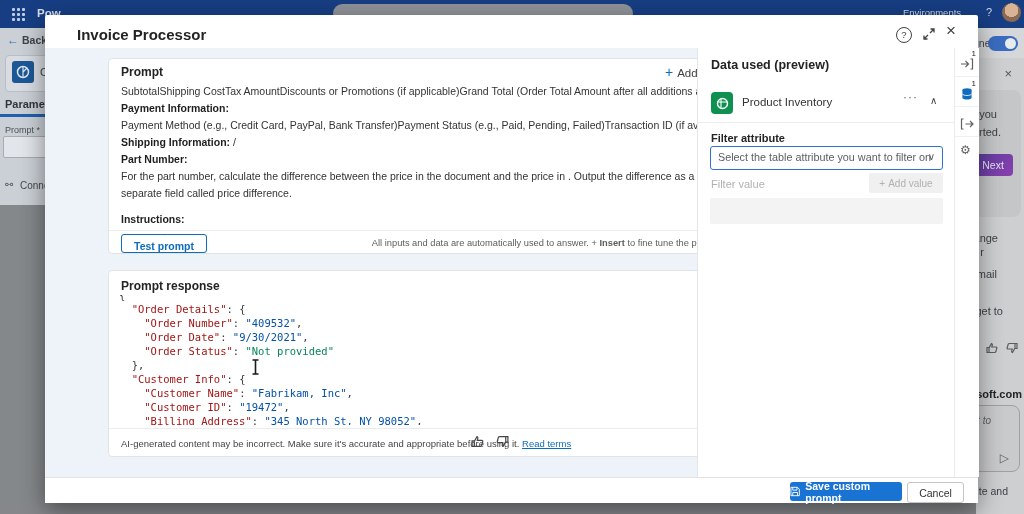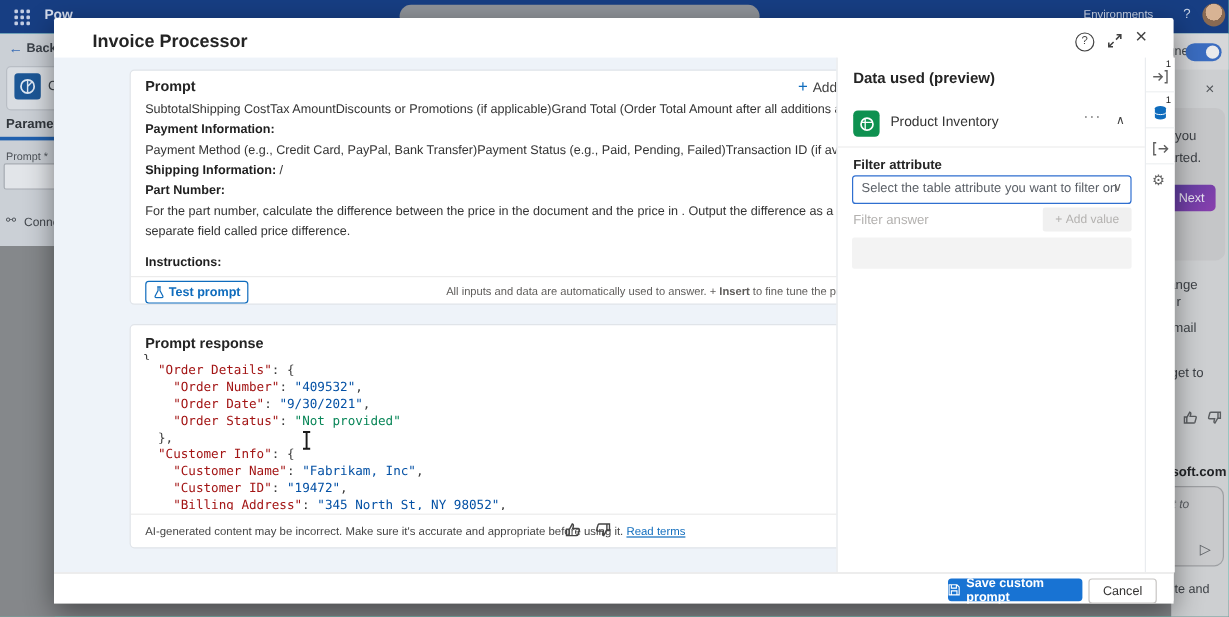--- a/index.html
+++ b/index.html
@@ -74,21 +74,21 @@
   .tagchip .tclose{color:#424242;font-size:9px;margin-left:2px;}
   .tagchip .tic{width:11px;height:11px;background:#107c41;border-radius:2px;display:inline-flex;align-items:center;justify-content:center;color:#fff;font-size:7px;}
   
   .sbar{width:10px;background:#f7f7f7;}
   .sbar .ar{position:absolute;left:0;width:10px;text-align:center;font-size:6px;color:#8a8a8a;}
   .sbar .th{position:absolute;left:2px;width:6px;background:#9a9a9a;border-radius:3px;}
   .psbar{left:613px;top:25px;height:145px;}
   .rsbar{left:606px;top:27px;height:126px;}
   
   .pfoot{left:0;top:171px;width:624px;height:22px;border-top:1px solid #ececec;}
-  .testbtn{left:12px;top:3px;width:84px;height:17px;border:1px solid #0f6cbd;border-radius:3px;color:#0f6cbd;font-size:10.5px;font-weight:700;display:flex;align-items:center;justify-content:center;gap:4px;background:#fff;}
+  .testbtn{left:12px;top:3px;width:84px;height:17px;border:1px solid #0f6cbd;border-radius:3px;color:#0f6cbd;font-size:10.5px;font-weight:700;display:flex;align-items:center;justify-content:center;gap:4px;background:#fff;flex-direction:column;}
   .phint{right:10px;top:7px;font-size:9.3px;color:#5f5d5b;}
   
   .rcard{left:15px;top:255px;width:626px;height:185px;}
   .rcard-h{left:12px;top:8px;font-size:12px;font-weight:700;color:#242424;}
   .rcard-exp{left:596px;top:9px;}
   .codebox{left:10px;top:24px;width:590px;height:130px;overflow:hidden;font-family:"DejaVu Sans Mono","Liberation Mono",monospace;font-size:10.5px;line-height:14px;}
   .codebox .inner{margin-top:-7px;}
   .cline{white-space:pre;}
   .c-p{color:#3b3b3b;} .c-k{color:#a31515;} .c-s{color:#0451a5;} .c-g{color:#098658;}
   .ibeam{left:142px;top:88px;}
@@ -293,21 +293,21 @@
         </div>
         <span class="abs dp-label">Product Inventory</span>
         <span class="abs dp-more">···</span>
         <span class="abs dp-chev">∧</span>
       </div>
       <div class="abs dp-flabel">Filter attribute</div>
       <div class="abs dp-select">
         <span class="abs dp-ph">Select the table attribute you want to filter on</span>
         <span class="abs dp-selchev">∨</span>
       </div>
-      <div class="abs dp-vlabel">Filter answer</div>
+      <div class="abs dp-vlabel">Filter value</div>
       <div class="abs dp-addval">
           <span>+</span>
           <span>Add value</span>
         </div>
       <div class="abs dp-gray"></div>
     </div>
 
     <div class="abs rail">
       <span class="badge" style="top:1px">1</span>
       <svg class="ric" style="top:9px" width="14" height="14" viewBox="0 0 14 14">

